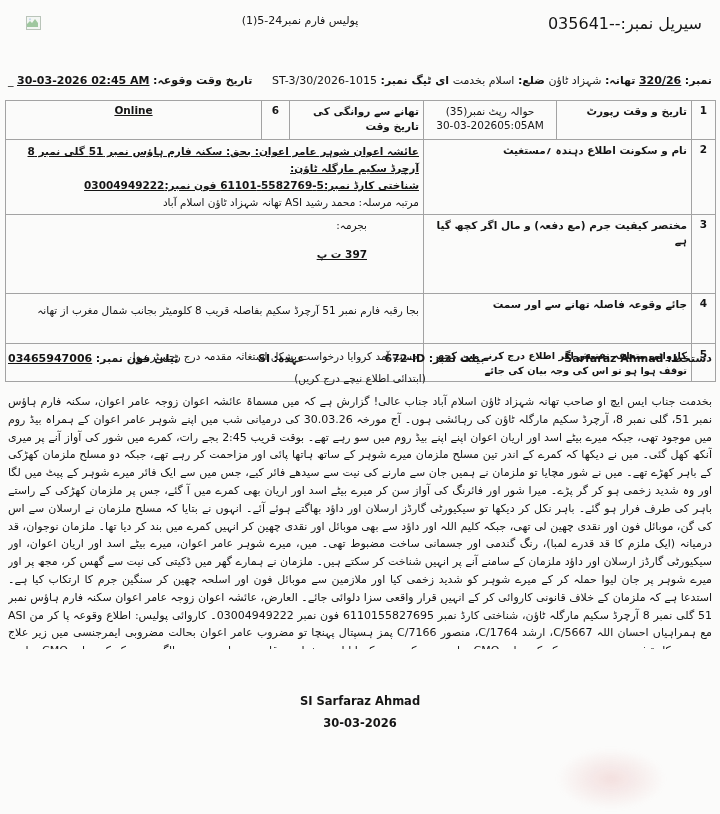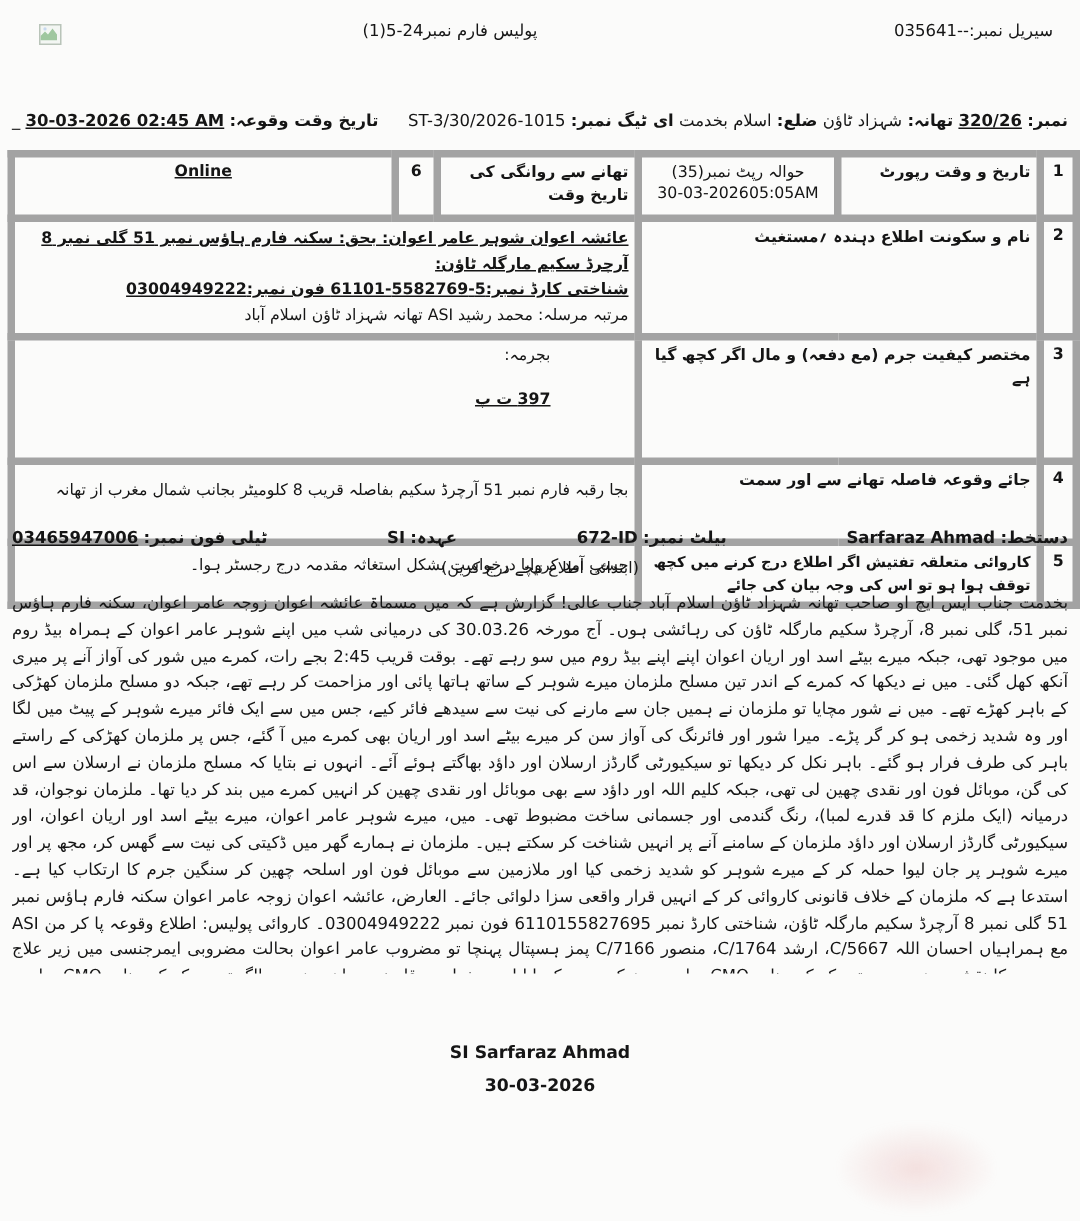--- a/index.html
+++ b/index.html
@@ -7,35 +7,35 @@
     width:720px;height:814px;background:#fbfbfa;position:relative;
     font-family:"DejaVu Sans","Liberation Sans",sans-serif;
     color:#151515;overflow:hidden;
   }
   .page{position:absolute;inset:0;}
   
   .hdr-top{position:absolute;top:10px;left:0;right:0;height:24px;padding-left:23px;}
   .broken-img{position:absolute;left:26px;top:6px;width:13px;height:12px;
     border:1px solid #b9c4b9;background:#f3f6f3;}
   .broken-img svg{display:block;width:11px;height:10px;margin:0;}
-  .serial{position:absolute;right:18px;top:4px;font-size:11px;direction:rtl;}
+  .serial{position:absolute;right:18px;top:4px;font-size:16px;direction:rtl;}
   .formno{position:absolute;left:0;right:0;top:4px;text-align:center;font-size:11px;direction:rtl;
     padding-right:120px;}
   .title{position:absolute;top:48px;left:0;right:0;text-align:center;
     font-size:12px;font-weight:bold;direction:rtl;}
   .meta{position:absolute;top:74px;left:8px;right:8px;font-size:11px;direction:rtl;
     display:flex;justify-content:space-between;align-items:baseline;}
   .meta .rt{direction:rtl;}
   .meta .lt{direction:rtl;}
   .meta b.u{font-weight:bold;text-decoration:underline;}
   .meta .lbl{font-weight:bold;}
   
   table.fir{position:absolute;top:100px;left:5px;width:710px;
     border-collapse:collapse;direction:rtl;table-layout:fixed;}
-  table.fir td{border:5px solid #a3a3a3;vertical-align:top;
+  table.fir td{border:1px solid #a3a3a3;vertical-align:top;
     font-size:10.5px;padding:3px 4px;word-wrap:break-word;}
   td.num{text-align:center;font-weight:bold;padding-top:8px;}
   td.lab{font-weight:bold;padding-top:8px;line-height:15px;}
   .r1 td{height:32px;}
   .refcell{text-align:center;font-size:9.5px;line-height:14px;padding-top:5px;}
   .onlinecell{text-align:center;direction:ltr;}
   .online{font-weight:bold;text-decoration:underline;}
   .v2 .l1,.v2 .l2{font-weight:bold;text-decoration:underline;line-height:17px;}
   .v2 .l3{line-height:17px;}
   .v3{padding-right:56px !important;}

